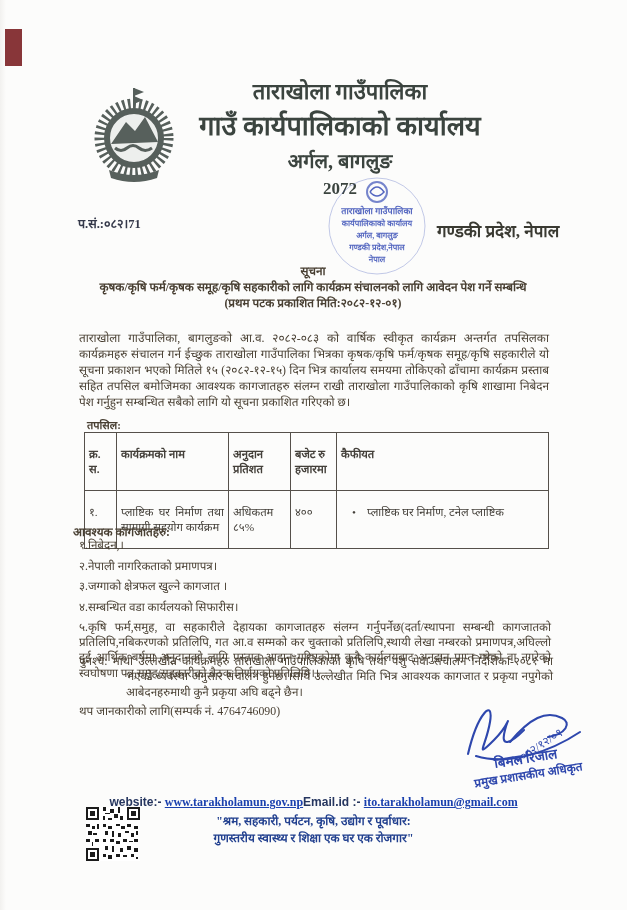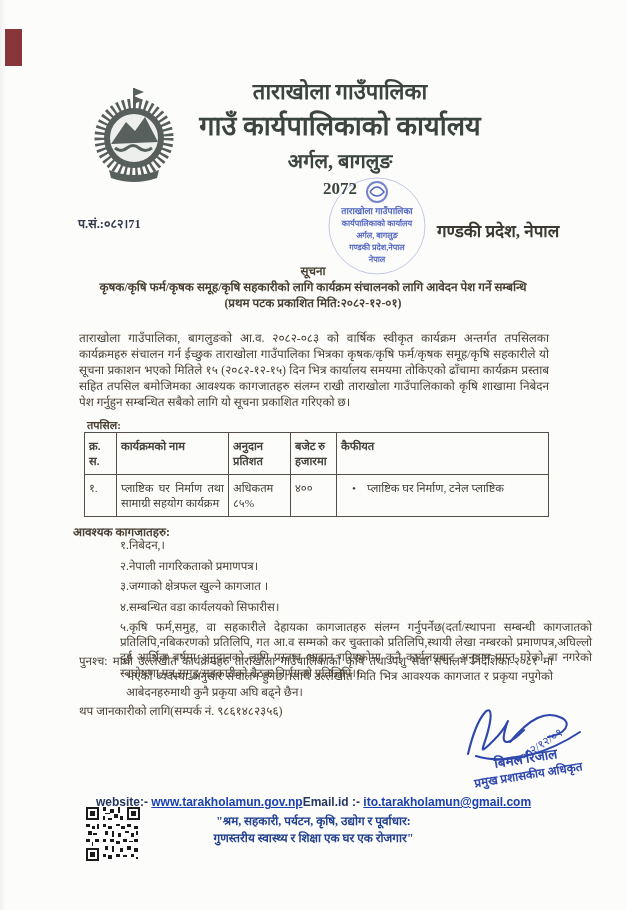--- a/index.html
+++ b/index.html
@@ -30,46 +30,46 @@
   .refno{left:78px;top:215px;font-size:12.5px;font-weight:bold;color:#35394a;}
   .province{left:437px;top:219px;font-size:17px;font-weight:bold;color:#3a3a32;}
 
   .notice-title{left:55px;top:263px;width:516px;font-size:11.8px;font-weight:bold;line-height:16px;color:#483f32;}
 
   .para{left:79px;top:330px;width:470px;font-size:11.8px;line-height:16px;text-align:justify;color:#483f32;}
   .tapsil{left:79px;top:417px;font-size:11px;font-weight:bold;color:#483f32;margin-left:8px;}
 
   table.sched{position:absolute;left:84px;top:432px;width:464px;border-collapse:collapse;
     font-size:11.3px;color:#44403a;table-layout:fixed;}
-  table.sched td{border:1px solid #55504a;vertical-align:top;padding:6px 4px;line-height:14.5px;}
+  table.sched td{border:1px solid #55504a;vertical-align:top;padding:14px 4px;line-height:14.5px;}
   .c-sn{width:32px;} .c-name{width:112px;} .c-grant{width:62px;} .c-budget{width:46px;} .c-remark{width:212px;}
   .th{font-weight:bold;}
   .cell-name{text-align:justify;}
   .remark-bullet{display:inline-block;width:26px;text-align:center;}
 
   .docs-h{left:73px;top:523px;font-size:11.8px;font-weight:bold;color:#483f32;}
-  .docs{left:79px;top:538px;width:472px;font-size:11.6px;color:#483f32;margin-left:41px;}
+  .docs{left:79px;top:538px;width:472px;font-size:11.6px;color:#483f32;}
   .docs .it{line-height:15px;margin-bottom:5.5px;}
   .docs .long{text-align:justify;line-height:15.2px;margin-bottom:0;}
 
   .closing{left:79px;top:654px;width:474px;font-size:11.6px;line-height:15.4px;color:#483f32;
     padding-left:47px;text-indent:-47px;box-sizing:border-box;text-align:justify;}
   .closing .lbl{font-weight:normal;}
   .contact{left:79px;top:702px;font-size:11.8px;color:#483f32;}
 
   .sig-svg{left:448px;top:690px;width:156px;height:84px;}
   .sig-block{left:452px;top:750px;width:150px;text-align:center;color:#2e47ad;
     transform:rotate(-9deg);}
   .sig-name{font-size:13.5px;font-weight:bold;line-height:17px;}
   .sig-title{font-size:11.8px;font-weight:bold;line-height:16px;}
 
   .weblinks{left:0;top:795px;width:627px;text-align:center;font-size:12px;
     font-family:"Liberation Sans","DejaVu Sans",sans-serif;font-weight:bold;}
   .weblinks .lab{color:#26365f;}
-  .weblinks a{color:#1b41ae;text-decoration:underline;}
+  .weblinks a{color:#1b41ae;text-decoration:underline;font-family:Liberation Serif, serif;}
   .qr{left:86px;top:807px;width:54px;height:54px;}
   .tag{left:0;width:627px;text-align:center;font-size:11.8px;font-weight:bold;color:#22408f;}
   .tag1{top:812px;} .tag2{top:829px;}
 
   .stamp text{fill:#3d52b8;font-weight:bold;}
 </style>
 </head>
 <body>
 
 <div class="page">
@@ -158,21 +158,21 @@
     <div class="it">१.निबेदन,।</div>
     <div class="it">२.नेपाली नागरिकताको प्रमाणपत्र।</div>
     <div class="it">३.जग्गाको क्षेत्रफल खुल्ने कागजात ।</div>
     <div class="it">४.सम्बन्धित वडा कार्यलयको सिफारीस।</div>
     <div class="it long">५.कृषि फर्म,समुह, वा सहकारीले देहायका कागजातहरु संलग्न गर्नुपर्नेछ(दर्ता/स्थापना सम्बन्धी कागजातको प्रतिलिपि,नबिकरणको प्रतिलिपि, गत आ.व सम्मको कर चुक्ताको प्रतिलिपि,स्थायी लेखा नम्बरको प्रमाणपत्र,अघिल्लो दुई आर्थिक बर्षमा अनुदानको लागि प्रस्ताव आहान गरिएकोमा कुनै कार्यलयबाट अनुदान प्राप्त गरेको वा नगरेको स्वघोषणा पत्र,समुह/सहकारीको बैठक निर्णयको प्रतिलिपि।।</div>
   </div>
 
   <div class="abs closing">
     <span class="lbl">पुनश्च:</span><span> माथी उल्लेखीत कार्यक्रमहरु ताराखोला गाउँपालिकाको कृषि तथा पशु सेवा संचालन निर्देशिका-२०८१ मा भएको ब्यवस्था अनुसार संचालन हुनेछ।।साथै उल्लेखीत मिति भित्र आवश्यक कागजात र प्रकृया नपुगेको आबेदनहरुमाथी कुनै प्रकृया अघि बढ्ने छैन।</span>
   </div>
-  <div class="abs contact">थप जानकारीको लागि(सम्पर्क नं. ९८६१४८२३५६)</div>
+  <div class="abs contact">थप जानकारीको लागि(सम्पर्क नं. 4764746090)</div>
 
   <svg class="abs sig-svg" viewBox="0 0 156 84">
     <g fill="none" stroke="#2e47ad" stroke-width="2.1" stroke-linecap="round">
       <path d="M20,64 C30,22 46,8 42,32 C38,56 26,70 46,50 C62,34 62,22 57,40 C52,58 62,54 76,40"></path>
       <path d="M62,52 C82,28 98,20 114,28 C124,33 118,44 100,47"></path>
       <path d="M28,66 C60,76 102,62 132,42"></path>
     </g>
     <text transform="translate(70,74) rotate(-33)" font-size="11.5" fill="#2e47ad">२०८२/१२/०१</text>
   </svg>
   <div class="abs sig-block">

